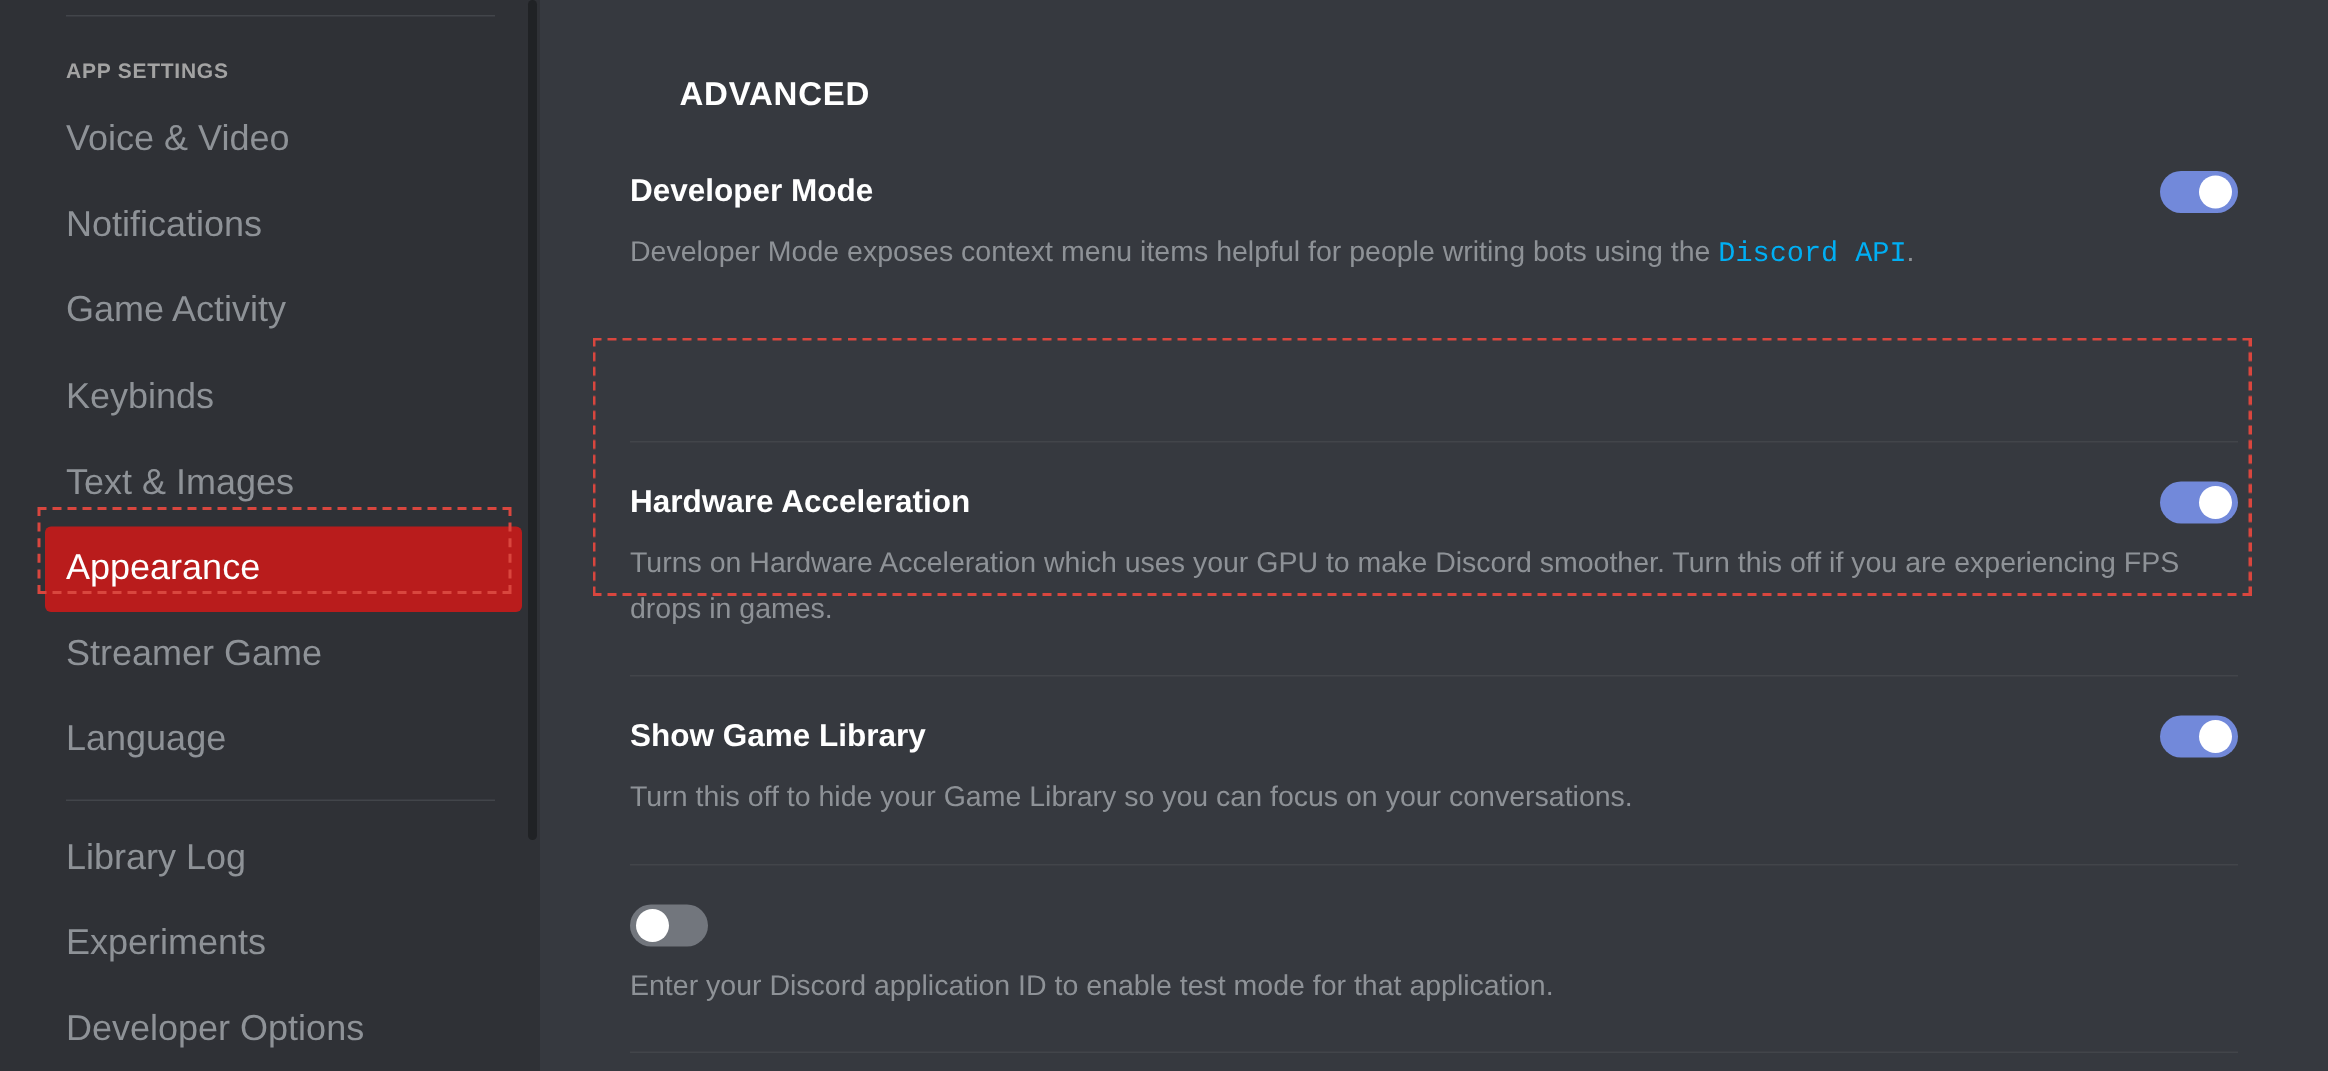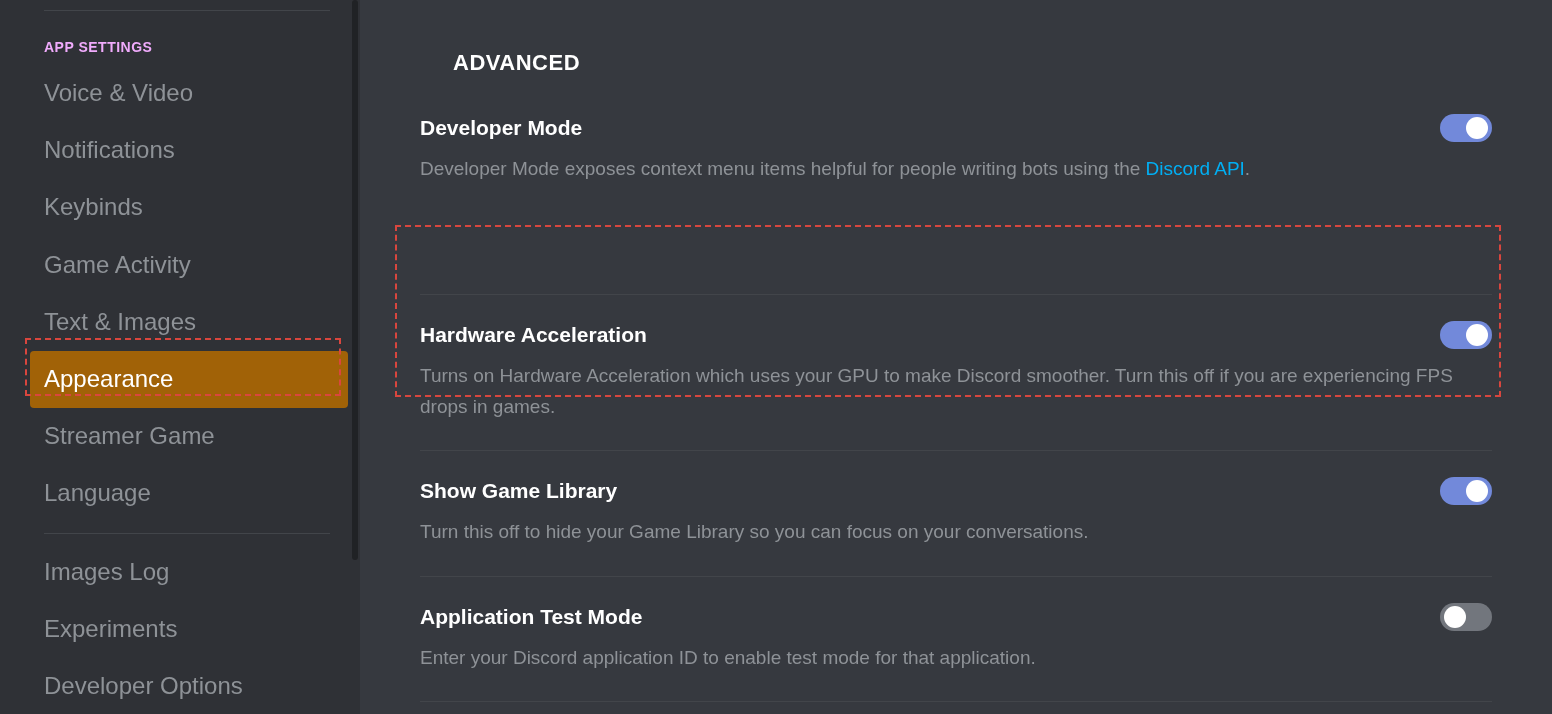--- a/index.html
+++ b/index.html
@@ -29,35 +29,35 @@
       padding-top: 0;
     }
     .divider {
       height: 1px;
       background: #42454a;
       margin: 10px 18px 10px 14px;
     }
     .sidebar-header {
       font-size: 14px;
       font-weight: 700;
-      color: #f0abfc;
+      color: #a3a3a3;
       letter-spacing: 0.5px;
       padding: 18px 0 10px 14px;
     }
     .sidebar-item {
       font-size: 24px;
       color: #8e9297;
       padding: 12px 14px 14px 14px;
       cursor: pointer;
       border-radius: 4px;
       line-height: 1.3;
       position: relative;
     }
     .sidebar-item.active {
-      background: #a16207;
+      background: #b91c1c;
       color: #ffffff;
       font-weight: 500;
     }
     .highlight-sidebar {
       position: absolute;
       border: 2px dashed #d9463e;
       left: 25px;
       top: 338px;
       width: 316px;
       height: 58px;
@@ -111,20 +111,21 @@
       color: #ffffff;
     }
     .setting-description {
       font-size: 19px;
       color: #8e9297;
       line-height: 1.6;
     }
     .setting-description a {
       color: #00aff4;
       text-decoration: none;
+      font-family: Liberation Mono, monospace;
     }
     .toggle {
       width: 52px;
       height: 28px;
       border-radius: 14px;
       position: relative;
       flex-shrink: 0;
       cursor: pointer;
     }
     .toggle.on {
@@ -166,30 +167,30 @@
 </head>
 <body>
 
 <div class="sidebar">
   <div class="sidebar-inner">
     <div class="divider"></div>
     <div class="sidebar-header">APP SETTINGS</div>
 
     <div class="sidebar-item">Voice &amp; Video</div>
     <div class="sidebar-item">Notifications</div>
+    <div class="sidebar-item">Game Activity</div>
     <div class="sidebar-item">Keybinds</div>
-    <div class="sidebar-item">Game Activity</div>
     <div class="sidebar-item">Text &amp; Images</div>
     <div class="sidebar-item active">Appearance</div>
     <div class="sidebar-item">Streamer Game</div>
     <div class="sidebar-item">Language</div>
 
     <div class="divider"></div>
 
-    <div class="sidebar-item">Images Log</div>
+    <div class="sidebar-item">Library Log</div>
     <div class="sidebar-item">Experiments</div>
     <div class="sidebar-item">Developer Options</div>
 
     <div class="divider"></div>
   </div>
   <div class="scrollbar-track">
     <div class="scrollbar-thumb"></div>
   </div>
 </div>
 
@@ -228,21 +229,20 @@
       <div class="toggle on">
         <div class="toggle-knob"></div>
       </div>
     </div>
     <div class="setting-description">Turn this off to hide your Game Library so you can focus on your conversations.</div>
     <div class="setting-divider"></div>
   </div>
 
   <div class="setting-row">
     <div class="setting-header">
-      <div class="setting-title">Application Test Mode</div>
       <div class="toggle off">
         <div class="toggle-knob"></div>
       </div>
     </div>
     <div class="setting-description">Enter your Discord application ID to enable test mode for that application.</div>
     <div class="setting-divider"></div>
   </div>
 </div>
 
 <div class="highlight-content"></div>

